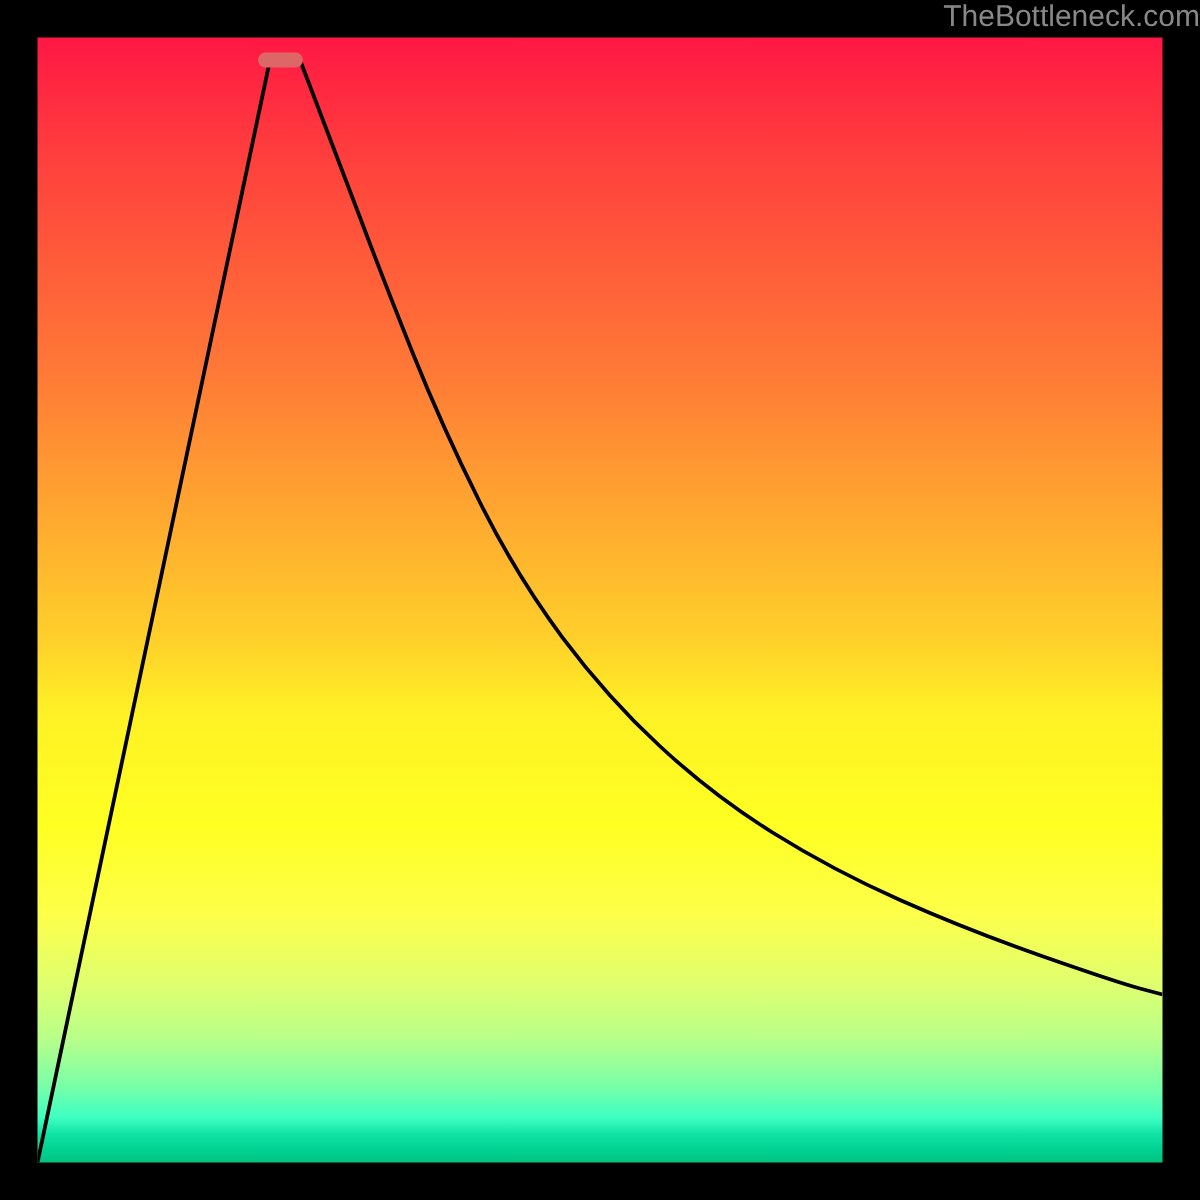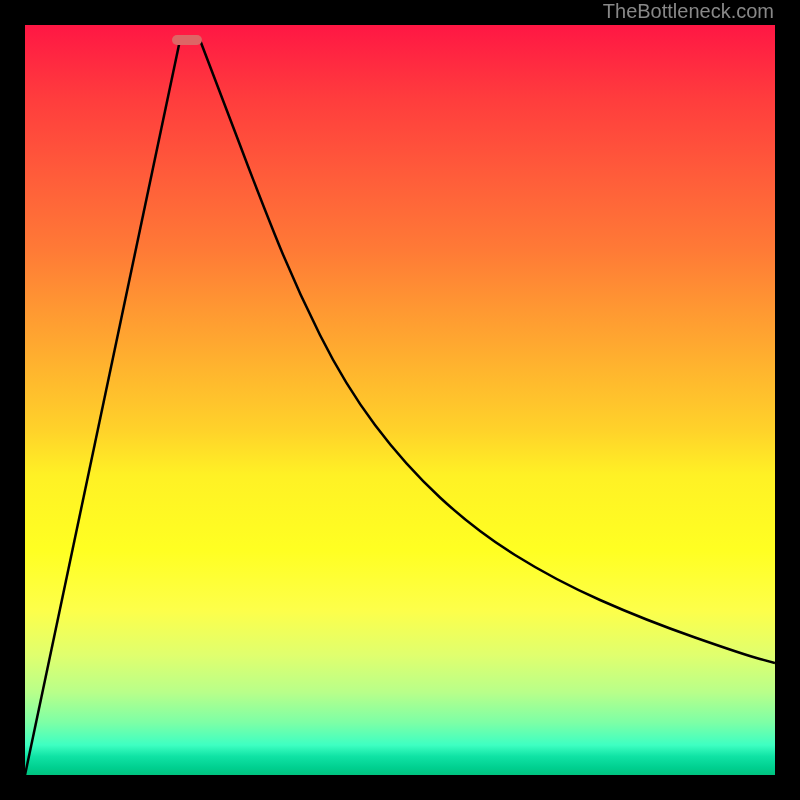--- a/index.html
+++ b/index.html
@@ -10,21 +10,21 @@
     body {
       width: 800px;
       height: 800px;
       background: #000;
       position: relative;
       overflow: hidden;
     }
     .watermark {
       position: absolute;
       top: 0;
-      right: 26px;
+      right: 0;
       color: #888;
       font-family: Arial, sans-serif;
       font-size: 20px;
       z-index: 10;
     }
     .chart-area {
       position: absolute;
       top: 25px;
       left: 25px;
       width: 750px;

